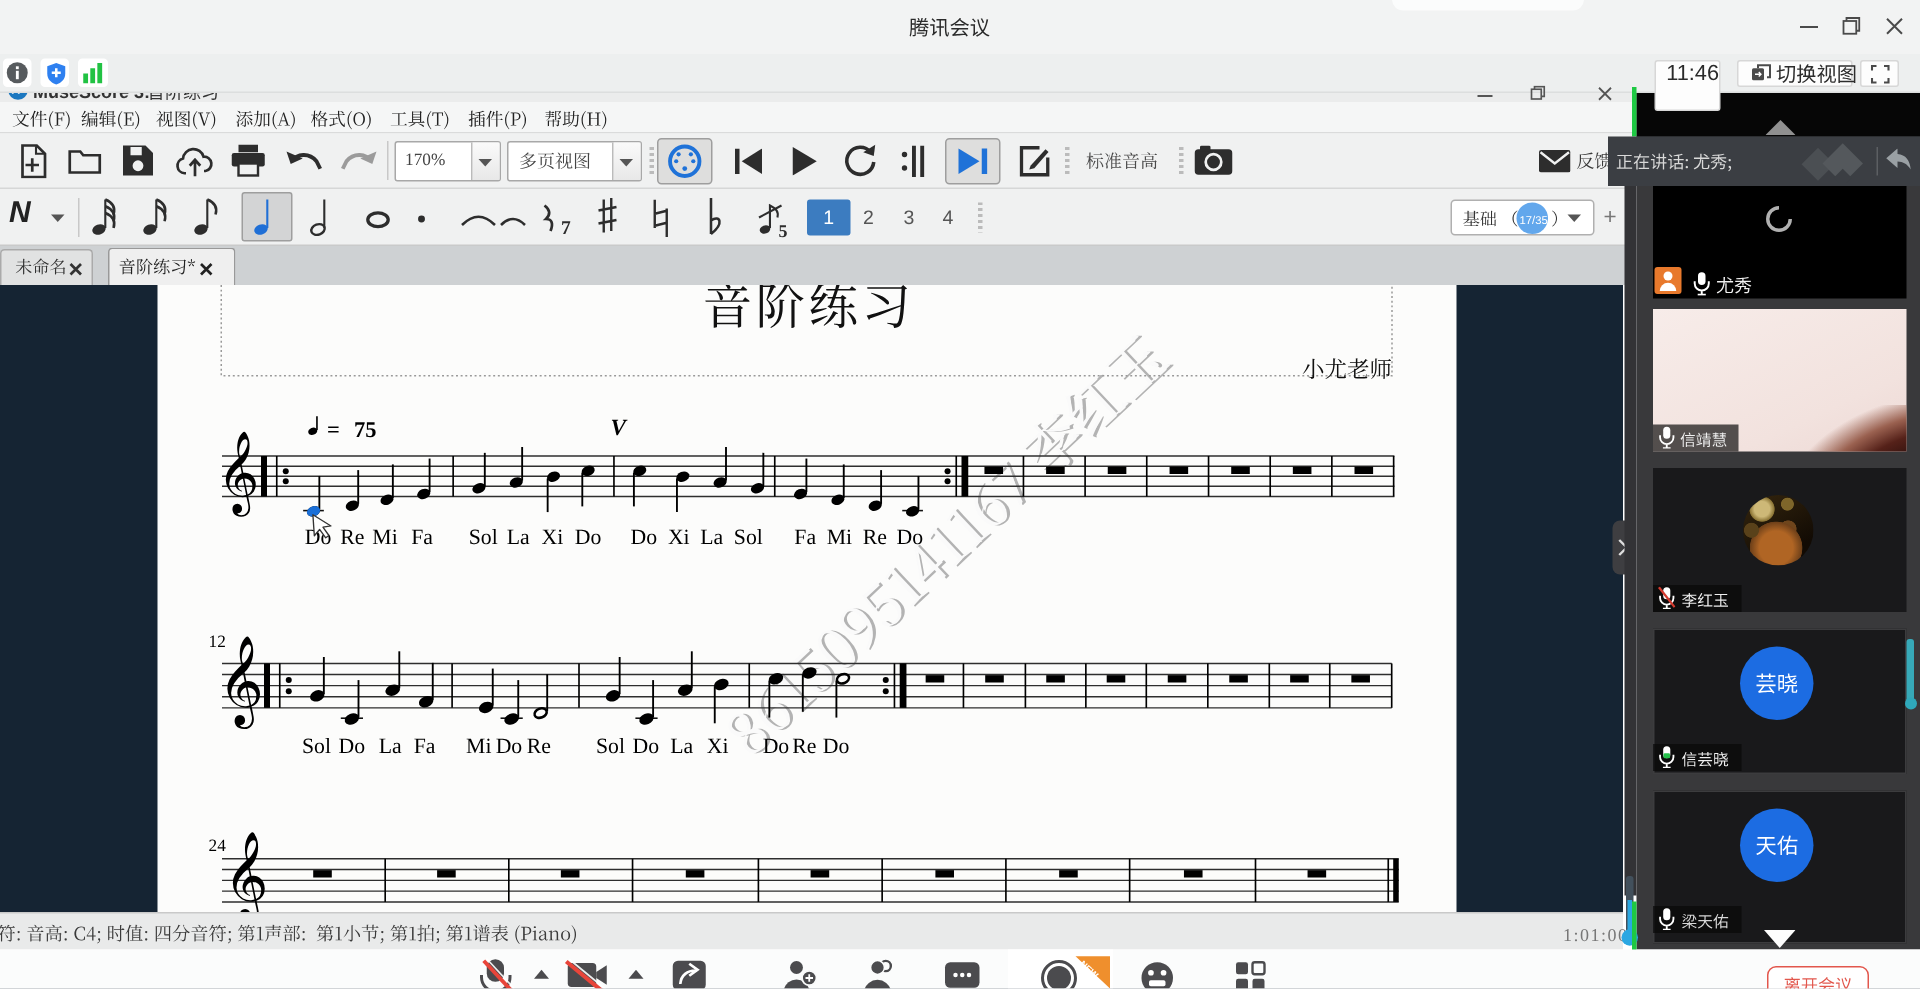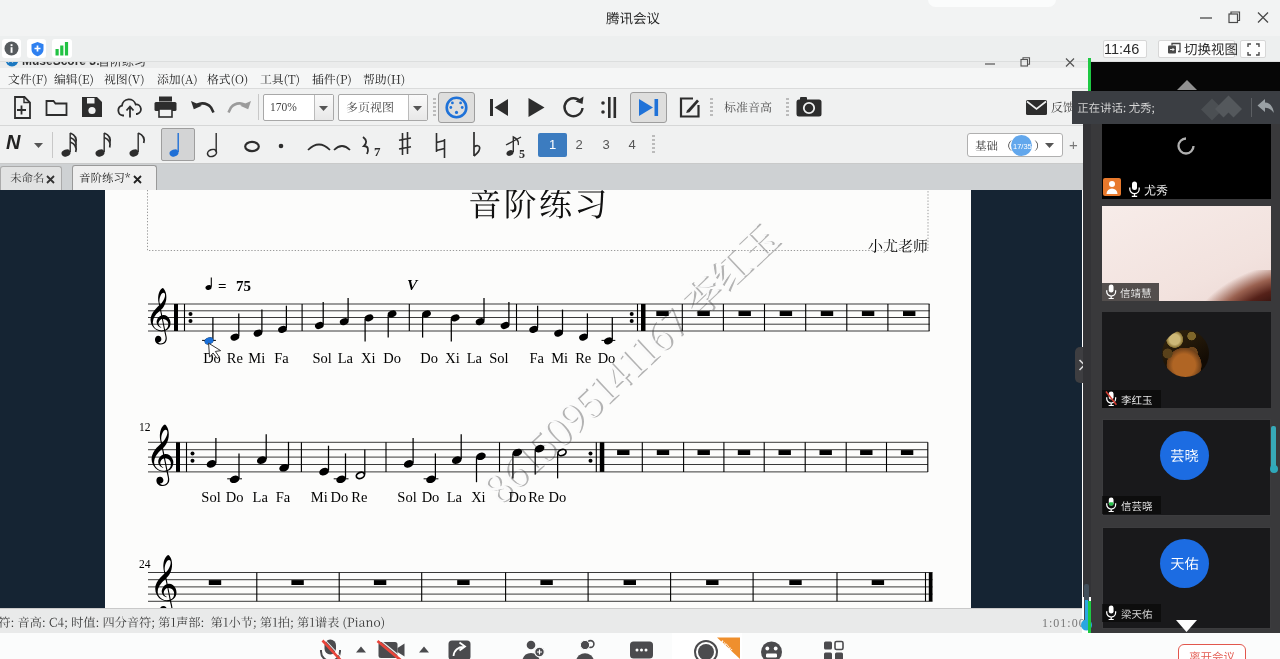--- a/index.html
+++ b/index.html
@@ -41,21 +41,21 @@
 <svg class="a" style="left:29.5px;top:40.5px;z-index:3" width="15" height="16" viewBox="0 0 15 16">
     <path d="M7.5 1 L13.5 3.2 V8 c0 4-2.6 6.2-6 7.3 C4.1 14.2 1.5 12 1.5 8 V3.2 Z" fill="#2e80f0"></path>
     <path d="M7.5 4.5 v6 M4.5 7.5 h6" stroke="#fff" stroke-width="1.7"></path>
   </svg>
 <div class="a" style="left:52px;top:39px;width:20px;height:19px;background:#fff;border-radius:3px;z-index:3"></div>
 <svg class="a" style="left:55px;top:41px;z-index:3" width="14" height="15" viewBox="0 0 14 15">
     <rect x="0.5" y="8" width="3.2" height="6.5" fill="#21c243"></rect>
     <rect x="5.2" y="4.5" width="3.2" height="10" fill="#21c243"></rect>
     <rect x="9.9" y="1" width="3.2" height="13.5" fill="#21c243"></rect>
   </svg>
-<div class="a" style="left:1103px;top:40px;width:44px;height:18px;background:#fdfdfd;border:1px solid #d7d7d7;border-radius:2px;z-index:3;font-size:14.5px;color:#2a2a2a;text-align:left;line-height:17px">11:46</div>
+<div class="a" style="left:1103px;top:40px;width:44px;height:34px;background:#fdfdfd;border:1px solid #d7d7d7;border-radius:2px;z-index:3;font-size:14.5px;color:#2a2a2a;text-align:right;line-height:17px">11:46</div>
 <div class="a" style="left:1158px;top:40px;width:77px;height:18px;background:#fdfdfd;border:1px solid #d7d7d7;border-radius:2px;z-index:3"></div>
 <svg class="a" style="left:1167px;top:42px;z-index:4" width="14" height="14" viewBox="0 0 14 14">
     <path d="M5 3.5 v-2 h8 v8 h-2" fill="none" stroke="#4a4a4a" stroke-width="1.3"></path>
     <rect x="1" y="3.5" width="8" height="8" rx="1" fill="#4a4a4a"></rect>
     <path d="M3 7.5 h4 m-1.5 -1.5 l1.5 1.5 -1.5 1.5" stroke="#fff" stroke-width="0.9" fill="none"></path>
   </svg>
 <svg style="position:absolute;left:1184.0px;top:39.8px;z-index:4;overflow:visible" width="54" height="19" viewBox="0 -14.2 54 18.9">
     <path d="M5.7 -10.2H12.1V-9.2H5.7ZM11.7 -10.2H12.7Q12.7 -10.2 12.7 -10Q12.7 -9.9 12.7 -9.8Q12.7 -9.7 12.7 -9.6Q12.6 -7 12.5 -5.2Q12.5 -3.4 12.4 -2.3Q12.3 -1.2 12.1 -0.6Q12 0 11.8 0.3Q11.6 0.6 11.3 0.7Q11.1 0.9 10.7 0.9Q10.4 0.9 9.9 0.9Q9.4 0.9 8.8 0.9Q8.8 0.7 8.7 0.4Q8.6 0.1 8.5 -0.1Q9.1 -0.1 9.6 -0.1Q10.1 -0.1 10.3 -0.1Q10.5 -0.1 10.6 -0.1Q10.7 -0.2 10.8 -0.3Q11 -0.5 11.1 -1.1Q11.3 -1.7 11.4 -2.8Q11.5 -3.9 11.5 -5.7Q11.6 -7.4 11.7 -9.9ZM0.4 -7.1 5.7 -8.2 5.9 -7.3 0.5 -6.2ZM7.9 -9.7H8.9Q8.8 -8.4 8.8 -7.1Q8.7 -5.8 8.5 -4.6Q8.3 -3.4 7.9 -2.4Q7.5 -1.3 6.8 -0.5Q6 0.4 4.9 1.1Q4.8 0.9 4.6 0.6Q4.4 0.4 4.2 0.3Q5.2 -0.3 5.9 -1.1Q6.6 -1.9 7 -2.9Q7.4 -3.9 7.6 -5Q7.7 -6.1 7.8 -7.3Q7.8 -8.5 7.9 -9.7ZM2 -0.9 1.9 -1.9 2.3 -2.3 5.8 -3.7Q5.8 -3.5 5.9 -3.3Q5.9 -3 6 -2.8Q4.7 -2.3 4 -2Q3.3 -1.6 2.9 -1.4Q2.5 -1.2 2.3 -1.1Q2.1 -1 2 -0.9ZM2 -0.9Q2 -1 1.9 -1.2Q1.8 -1.4 1.7 -1.5Q1.6 -1.7 1.5 -1.8Q1.7 -1.9 1.9 -2.2Q2.1 -2.4 2.1 -2.8V-10.8H3.1V-1.9Q3.1 -1.9 3 -1.9Q2.9 -1.8 2.7 -1.7Q2.6 -1.6 2.4 -1.4Q2.2 -1.3 2.1 -1.2Q2 -1 2 -0.9Z M14 -4.2Q14.8 -4.4 15.8 -4.7Q16.9 -5 18 -5.4L18.2 -4.4Q17.1 -4.1 16.1 -3.8Q15.1 -3.4 14.2 -3.2ZM14.1 -8.6H18V-7.7H14.1ZM15.7 -11.3H16.7V-0.2Q16.7 0.2 16.6 0.5Q16.5 0.7 16.3 0.8Q16 1 15.6 1Q15.3 1 14.7 1Q14.6 0.8 14.6 0.6Q14.5 0.3 14.4 0.1Q14.8 0.1 15.1 0.1Q15.4 0.1 15.5 0.1Q15.7 0.1 15.7 -0.2ZM20.4 -10.2H24.3V-9.3H20.4ZM20.8 -11.4 21.8 -11.2Q21.3 -10.1 20.6 -9Q19.8 -7.9 18.7 -7Q18.7 -7.1 18.5 -7.3Q18.4 -7.4 18.3 -7.5Q18.2 -7.6 18.1 -7.7Q18.7 -8.3 19.2 -8.9Q19.8 -9.5 20.1 -10.2Q20.5 -10.8 20.8 -11.4ZM23.9 -10.2H24.2L24.3 -10.2L25 -9.7Q24.8 -9.3 24.4 -8.8Q24 -8.4 23.6 -7.9Q23.3 -7.5 22.9 -7.2Q22.8 -7.3 22.6 -7.4Q22.3 -7.6 22.2 -7.6Q22.5 -8 22.8 -8.4Q23.2 -8.8 23.5 -9.2Q23.8 -9.6 23.9 -10ZM18 -3.9H26.3V-3H18ZM19 -7.9H25.4V-3.6H24.4V-7.1H20V-3.6H19ZM22.6 -3.4Q23 -2.6 23.6 -1.9Q24.2 -1.1 24.9 -0.6Q25.7 -0.1 26.6 0.2Q26.4 0.4 26.2 0.6Q26 0.9 25.9 1Q25 0.7 24.2 0Q23.4 -0.6 22.8 -1.4Q22.2 -2.2 21.8 -3.1ZM21.7 -7.3H22.7V-5.7Q22.7 -5.1 22.7 -4.4Q22.6 -3.7 22.3 -3Q22 -2.3 21.5 -1.6Q21 -0.9 20.1 -0.2Q19.3 0.5 17.9 1.1Q17.8 0.9 17.6 0.7Q17.4 0.5 17.3 0.4Q18.5 -0.2 19.4 -0.8Q20.2 -1.4 20.7 -2.1Q21.2 -2.7 21.4 -3.4Q21.6 -4 21.7 -4.6Q21.7 -5.2 21.7 -5.7Z M33.1 -10.7H39.2V-3.5H38.2V-9.8H34.1V-3.5H33.1ZM36.1 -3.7H37V-0.4Q37 -0.1 37.1 0Q37.2 0.1 37.5 0.1H38.6Q38.8 0.1 38.9 -0.1Q39.1 -0.2 39.1 -0.7Q39.2 -1.2 39.2 -2.2Q39.4 -2 39.6 -1.9Q39.8 -1.8 40 -1.8Q40 -0.7 39.8 -0.2Q39.7 0.4 39.4 0.7Q39.2 0.9 38.6 0.9H37.3Q36.7 0.9 36.4 0.6Q36.1 0.4 36.1 -0.3ZM35.6 -8.8H36.6V-6.1Q36.6 -5.2 36.4 -4.3Q36.3 -3.3 35.8 -2.3Q35.4 -1.4 34.6 -0.5Q33.8 0.4 32.4 1.1Q32.4 1 32.3 0.8Q32.1 0.7 32 0.6Q31.9 0.4 31.8 0.3Q33.1 -0.3 33.8 -1.1Q34.6 -1.9 35 -2.8Q35.4 -3.6 35.5 -4.5Q35.6 -5.3 35.6 -6.1ZM27.9 -9H31.7V-8.1H27.9ZM29.6 -5 30.5 -6.2V1.1H29.6ZM30.5 -6Q30.7 -5.8 30.9 -5.5Q31.2 -5.2 31.5 -4.9Q31.8 -4.5 32.1 -4.2Q32.4 -3.9 32.5 -3.8L31.8 -3Q31.7 -3.2 31.4 -3.5Q31.2 -3.9 30.9 -4.2Q30.6 -4.6 30.4 -4.9Q30.1 -5.3 30 -5.5ZM31.4 -9H31.6L31.8 -9.1L32.4 -8.7Q31.9 -7.5 31.2 -6.4Q30.5 -5.2 29.7 -4.3Q28.8 -3.4 28 -2.7Q28 -2.9 27.9 -3.1Q27.8 -3.3 27.7 -3.5Q27.6 -3.6 27.5 -3.7Q28.3 -4.3 29.1 -5.1Q29.8 -5.9 30.5 -6.9Q31.1 -7.8 31.4 -8.8ZM29.1 -10.9 29.9 -11.3Q30.2 -10.9 30.6 -10.5Q31 -10 31.2 -9.6L30.3 -9.1Q30.2 -9.5 29.8 -10Q29.4 -10.5 29.1 -10.9Z M41.6 -10.7H52.9V1.1H51.9V-9.8H42.6V1.1H41.6ZM42.2 -0.4H52.4V0.5H42.2ZM45.6 -3.8 46 -4.4Q46.5 -4.3 47.1 -4.1Q47.7 -3.9 48.3 -3.7Q48.8 -3.5 49.2 -3.4L48.8 -2.7Q48.4 -2.9 47.8 -3.1Q47.3 -3.3 46.7 -3.5Q46.1 -3.6 45.6 -3.8ZM46.1 -9.6 46.9 -9.3Q46.6 -8.6 46 -8.1Q45.5 -7.5 44.9 -7Q44.4 -6.5 43.8 -6.1Q43.7 -6.2 43.6 -6.3Q43.5 -6.4 43.3 -6.5Q43.2 -6.6 43.1 -6.7Q44 -7.2 44.8 -8Q45.6 -8.7 46.1 -9.6ZM49.7 -8.5H49.9L50 -8.5L50.6 -8.2Q50.1 -7.3 49.3 -6.6Q48.5 -6 47.5 -5.4Q46.5 -4.9 45.4 -4.5Q44.4 -4.1 43.3 -3.8Q43.3 -4 43.2 -4.1Q43.1 -4.3 43 -4.4Q42.9 -4.6 42.9 -4.7Q43.8 -4.9 44.9 -5.2Q45.9 -5.5 46.8 -6Q47.8 -6.5 48.5 -7.1Q49.3 -7.7 49.7 -8.3ZM45.5 -7.7Q46.1 -7 47.1 -6.4Q48 -5.8 49.2 -5.4Q50.4 -5 51.6 -4.8Q51.5 -4.6 51.3 -4.4Q51.1 -4.2 51 -4Q49.8 -4.3 48.6 -4.8Q47.4 -5.2 46.4 -5.9Q45.4 -6.6 44.7 -7.4ZM45.8 -8.5H50V-7.7H45.2ZM44.2 -2 44.7 -2.7Q45.4 -2.7 46.1 -2.5Q46.9 -2.4 47.6 -2.2Q48.4 -2.1 49 -1.9Q49.7 -1.7 50.2 -1.6L49.7 -0.8Q49.1 -1.1 48.1 -1.3Q47.2 -1.5 46.2 -1.7Q45.1 -1.9 44.2 -2Z" fill="#2d2d2d"></path>
   </svg>
 <div class="a" style="left:1240px;top:40px;width:26px;height:18px;background:#fdfdfd;border:1px solid #d7d7d7;border-radius:2px;z-index:3"></div>

